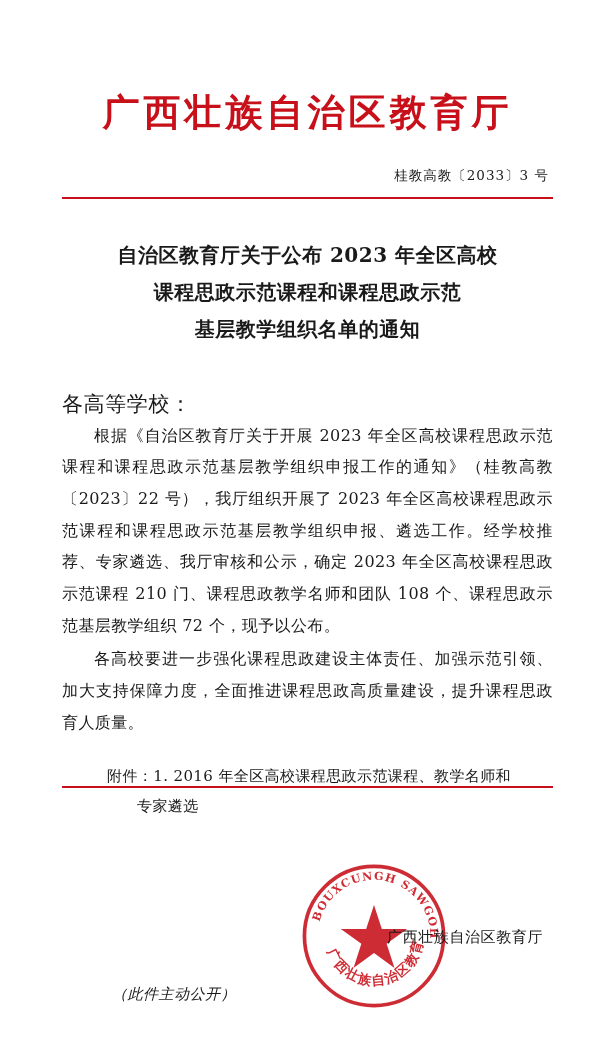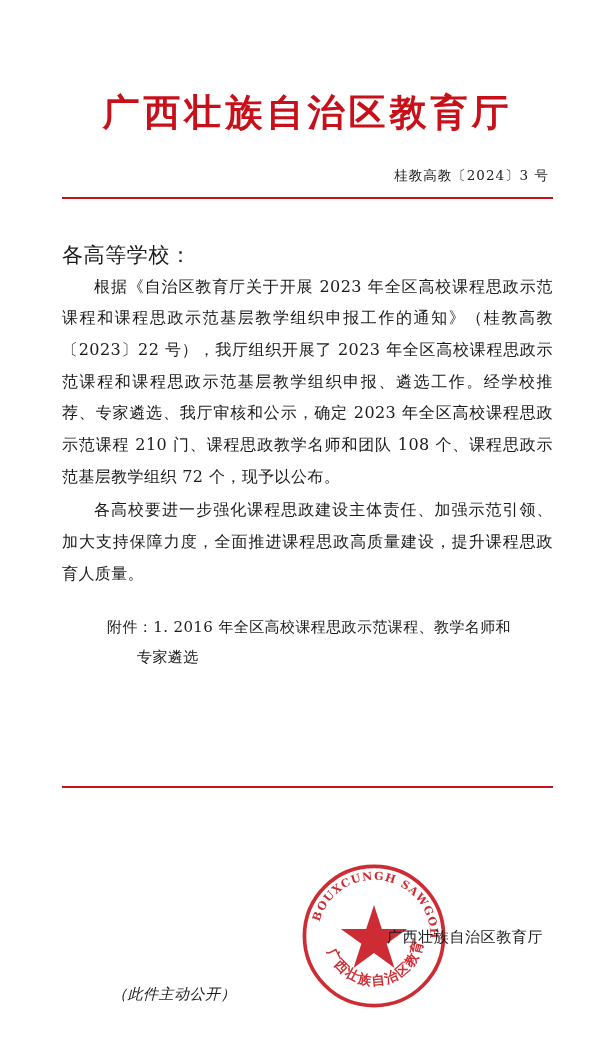--- a/index.html
+++ b/index.html
@@ -145,24 +145,29 @@
 </style>
 </head>
 <body>
 
 <div class="page">
 
   <div class="letterhead">
     <div class="letterhead-title">广西壮族自治区教育厅</div>
   </div>
 
-  <div class="docnum-row">桂教高教〔2024〕3 号</div>
+  <div class="docnum-row">桂教高教〔2033〕3 号</div>
 
   <div class="red-rule"></div>
 
+  <div class="doc-title">
+    <div>自治区教育厅关于公布 2023 年全区高校</div>
+    <div>课程思政示范课程和课程思政示范</div>
+    <div>基层教学组织名单的通知</div>
+  </div>
 
   <div class="salutation">各高等学校：</div>
 
   <div class="para indent">根据《自治区教育厅关于开展 2023 年全区高校课程思政示范课程和课程思政示范基层教学组织申报工作的通知》（桂教高教〔2023〕22 号），我厅组织开展了 2023 年全区高校课程思政示范课程和课程思政示范基层教学组织申报、遴选工作。经学校推荐、专家遴选、我厅审核和公示，确定 2023 年全区高校课程思政示范课程 210 门、课程思政教学名师和团队 108 个、课程思政示范基层教学组织 72 个，现予以公布。</div>
   <div class="para indent">各高校要进一步强化课程思政建设主体责任、加强示范引领、加大支持保障力度，全面推进课程思政高质量建设，提升课程思政育人质量。</div>
 
   <div class="attach">
     <div class="l1">附件：1. 2016 年全区高校课程思政示范课程、教学名师和</div>
     <div class="l2">专家遴选</div>
   </div>

